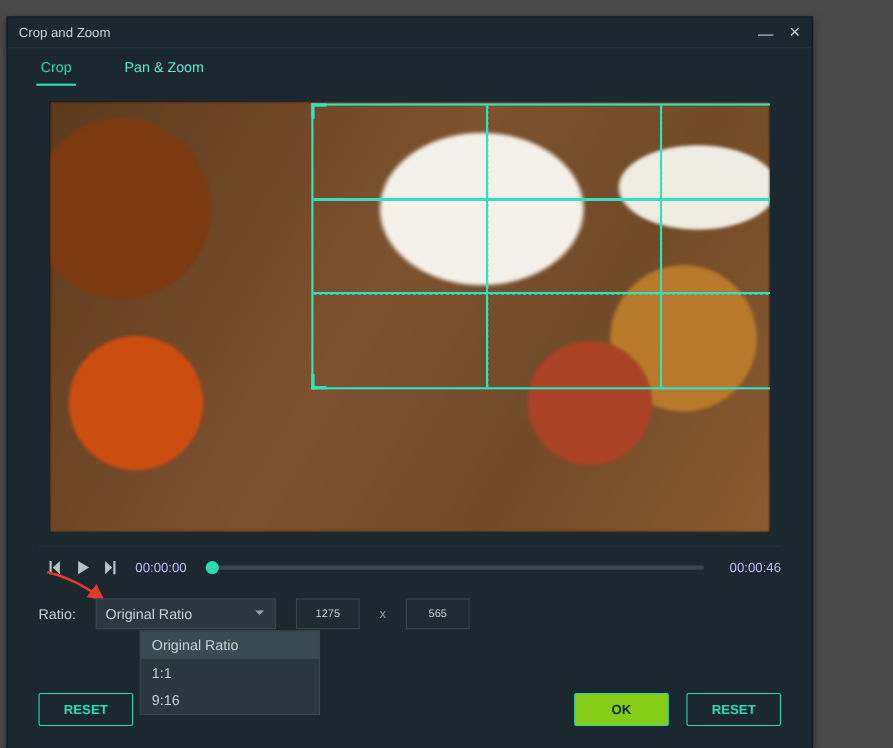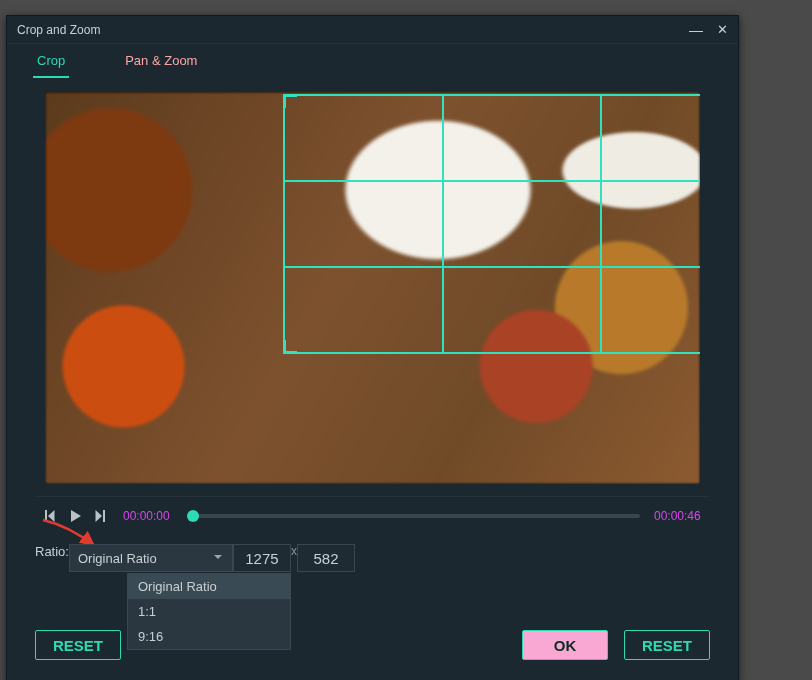--- a/index.html
+++ b/index.html
@@ -12,24 +12,24 @@
   .titlebar {
     height: 28px; display: flex; align-items: center; justify-content: space-between;
     padding: 0 10px; background: #1b2830; color: #c8d0d4; font-size: 12px;
     border-bottom: 1px solid #253239;
   }
   .win-controls { display: flex; gap: 14px; }
   .win-controls span { cursor: pointer; color: #c8d0d4; font-size: 14px; line-height: 1; }
   .win-controls .close { font-size: 13px; }
 
   .tabs {
-    display: flex; align-items: center; height: 34px; padding-left: 26px; gap: 52px;
+    display: flex; align-items: center; height: 34px; padding-left: 26px; gap: 40px;
   }
   .tab {
-    color: #fca5a5; font-size: 13px; padding: 8px 4px; cursor: pointer;
+    color: #5eead4; font-size: 13px; padding: 8px 4px; cursor: pointer;
     border-bottom: 2px solid transparent;
   }
   .tab.active { color: #2cdab4; border-bottom: 2px solid #2cdab4; }
 
   .preview-wrap {
     margin: 10px 38px 8px 38px; height: 400px; position: relative;
     display: flex; align-items: center; justify-content: center;
   }
   .preview {
     width: 720px; height: 392px; position: relative; background: #000; overflow: hidden;
@@ -76,66 +76,66 @@
   .crop-sel .handle.tl { left: -2px; top: -2px; border-top: 3px solid #2fe2c0; border-left: 3px solid #2fe2c0;}
   .crop-sel .handle.bl { left: -2px; bottom: -2px; border-bottom: 3px solid #2fe2c0; border-left: 3px solid #2fe2c0;}
 
   .playbar {
     display: flex; align-items: center; margin: 0 28px; height: 38px; gap: 14px;
     border-top: 1px solid #253239;
   }
   .playbar .icons { display: flex; gap: 10px; margin-left: 6px; }
   .pb-icon { width: 16px; height: 16px; cursor: pointer; }
   .pb-icon svg { width: 100%; height: 100%; fill: #b8c2c7; }
-  .time { color: #d946ef; font-size: 12px; min-width: 56px; }
+  .time { color: #c4b5fd; font-size: 12px; min-width: 56px; }
   .slider {
     flex: 1; height: 4px; background: #3a464d; border-radius: 2px; position: relative; cursor: pointer;
   }
   .slider .thumb {
     position: absolute; left: 0; top: 50%; transform: translate(-50%,-50%);
     width: 12px; height: 12px; border-radius: 50%; background: #2cdab4;
   }
 
   .arrow-annot {
     position: absolute; left: 32px; top: 500px; width: 70px; height: 40px; pointer-events: none;
   }
 
   .ratio-row {
-    display: flex; margin: 10px 28px 0 28px; gap: 0; color: #c8d0d4; font-size: 13px;
+    display: flex; align-items: center; margin: 10px 28px 0 28px; gap: 18px; color: #c8d0d4; font-size: 13px;
   }
   .select {
     width: 164px; height: 28px; background: #2a3740; border: 1px solid #3a4750;
     display: flex; align-items: center; justify-content: space-between; padding: 0 8px;
     color: #c8d0d4; font-size: 13px; cursor: pointer; position: relative;
   }
   .select .chev svg { width: 12px; height: 12px; fill: #9aa6ac; }
   .num-input {
     width: 58px; height: 28px; background: #1f2b33; border: 1px solid #3a4750;
-    color: #c8d0d4; font-size: 15px; display: flex; align-items: center; justify-content: center;
+    color: #c8d0d4; font-size: 10px; display: flex; align-items: center; justify-content: center;
   }
   .x-sep { color: #8a959b; font-size: 12px; }
 
   .dropdown {
     position: absolute; left: 120px; top: 557px; width: 164px;
     background: #2a3740; border: 1px solid #3a4750; z-index: 50;
     font-size: 13px; color: #c8d0d4;
   }
   .dropdown .opt { padding: 5px 10px; cursor: pointer; }
   .dropdown .opt.sel { background: #3a4a54; }
 
   .footer {
     position: absolute; left: 28px; right: 28px; bottom: 22px;
     display: flex; justify-content: space-between; align-items: center;
   }
   .btn {
     min-width: 86px; height: 30px; display: flex; align-items: center; justify-content: center;
-    font-size: 15px; font-weight: 600; cursor: pointer; border-radius: 2px;
+    font-size: 12px; font-weight: 600; cursor: pointer; border-radius: 2px;
     border: 1px solid #2cdab4; color: #2cdab4; background: transparent;
   }
-  .btn.primary { background: #f9a8d4; color: #0e2a24; border-color: #2cdab4; }
+  .btn.primary { background: #84cc16; color: #0e2a24; border-color: #2cdab4; }
   .footer-right { display: flex; gap: 16px; }
 </style>
 </head>
 <body>
 
 <div class="window">
 
   <div class="titlebar">
     <span>Crop and Zoom</span>
     <div class="win-controls">
@@ -182,21 +182,21 @@
       <span class="pb-icon">
         <svg viewBox="0 0 16 16">
             <path d="M10 2v12h2V2h-2zM2.5 2v12L9 8 2.5 2z"></path>
           </svg>
       </span>
     </div>
     <span class="time">00:00:00</span>
     <div class="slider">
       <div class="thumb"></div>
     </div>
-    <span class="time" style="">00:00:46</span>
+    <span class="time" style="text-align:right">00:00:46</span>
   </div>
 
   <svg class="arrow-annot" viewBox="0 0 70 40">
     <defs>
         <marker id="ah" markerWidth="8" markerHeight="8" refX="6" refY="3" orient="auto">
       <path d="M0,0 L6,3 L0,6 Z" fill="#e23b2e"></path>
         </marker>
       </defs>
     <path d="M4,4 Q30,10 56,30" stroke="#e23b2e" stroke-width="2.5" fill="none" marker-end="url(#ah)"></path>
   </svg>
@@ -206,21 +206,21 @@
     <div class="select">
       <span>Original Ratio</span>
       <span class="chev">
         <svg viewBox="0 0 12 12">
             <path d="M2 4l4 4 4-4z"></path>
           </svg>
       </span>
     </div>
     <div class="num-input">1275</div>
     <span class="x-sep">x</span>
-    <div class="num-input">582</div>
+    <div class="num-input">565</div>
   </div>
 
   <div class="dropdown">
     <div class="opt sel">Original Ratio</div>
     <div class="opt">1:1</div>
     <div class="opt">9:16</div>
 
   </div>
 
   <div class="footer">

